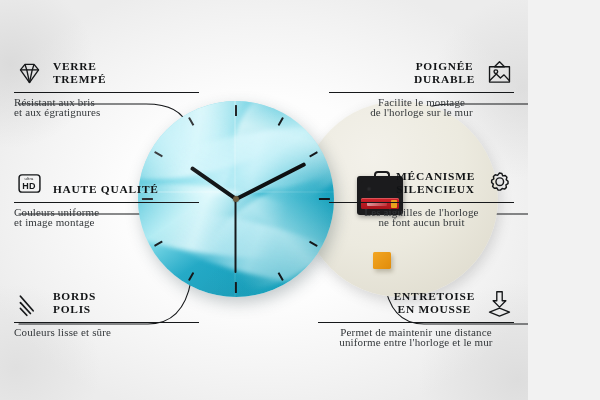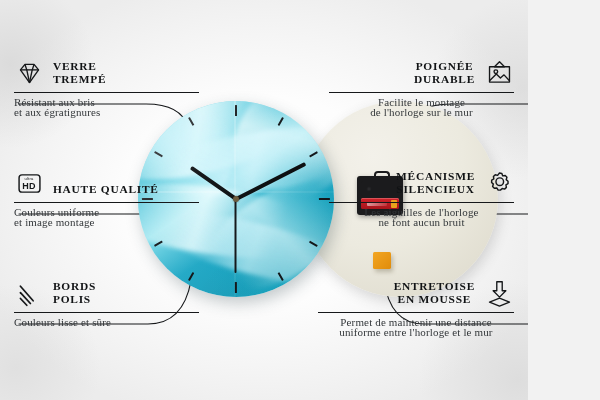--- a/index.html
+++ b/index.html
@@ -42,21 +42,21 @@
   }
   .frule{height:0;border-top:1.15px solid #16181a;margin:4px 0 3.5px 0;width:100%;}
   .fdesc{
     font-family:"Liberation Serif", serif;
     font-size:11px;line-height:10.5px;color:#33373a;letter-spacing:.15px;
   }
 
   
   .r1{top:58px;}
   .r2{top:168px;}
-  .r3{top:278px;}
+  .r3{top:288px;}
 
   
   .clock{position:absolute;border-radius:50%;}
 
   #clock-back{
     left:302px;top:101px;width:196px;height:196px;
     background:
       radial-gradient(circle at 36% 28%, #f3f1ea 0%, #eceadf 48%, #e2dfd2 78%, #d6d3c6 100%);
     box-shadow:2px 5px 13px rgba(70,70,70,.20);
   }

